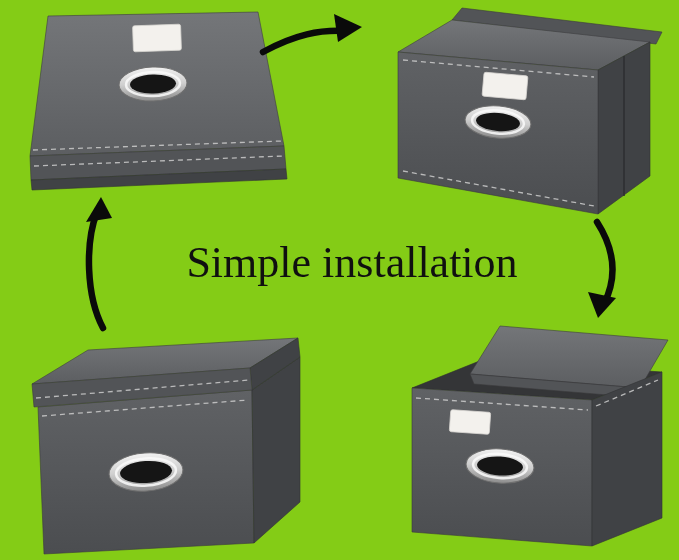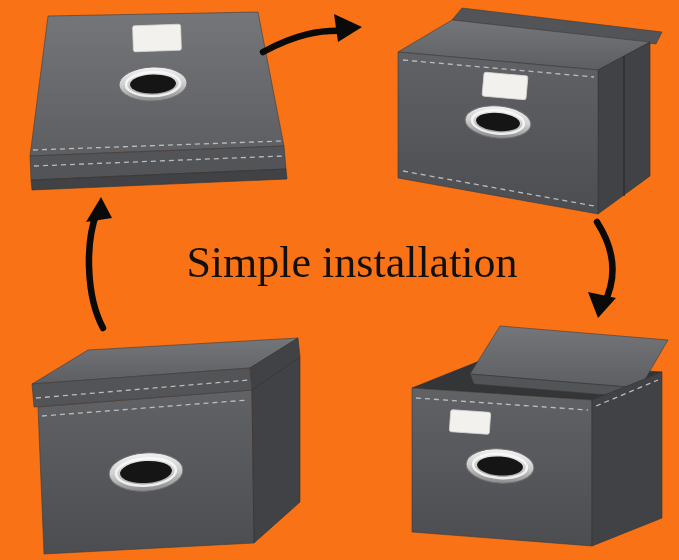--- a/index.html
+++ b/index.html
@@ -1,16 +1,16 @@
 <!DOCTYPE html>
 <html><head>
 <meta charset="utf-8">
 <style>
   html,body{margin:0;padding:0;background:#ffffff;}
-  #stage{position:relative;width:679px;height:560px;background:#f97316;overflow:hidden;}
+  #stage{position:relative;width:679px;height:560px;background:#84cc16;overflow:hidden;}
   svg{display:block;}
   .face-top   { fill:url(#gradTop);  stroke:#3c3d3f; stroke-width:.6; }
   .face-front { fill:url(#gradFace); stroke:#3a3b3d; stroke-width:.6; }
   .face-strip { fill:#525457; stroke:#3a3b3d; stroke-width:.6; }
   .face-dark  { fill:#404245; stroke:#313234; stroke-width:.6; }
   .face-inner { fill:#343537; stroke:#2a2b2d; stroke-width:.6; }
   .seam-dark  { stroke:#2d2e30; stroke-width:1.5; fill:none; }
   .stitch     { stroke:#cdcdcd; stroke-width:1.3; stroke-dasharray:5 4; fill:none; opacity:.85; }
   .label      { fill:#f3f1ed; stroke:#d8d6d2; stroke-width:.8; }
   .metal      { fill:url(#gradMetal); stroke:#6f6f6f; stroke-width:1; }

